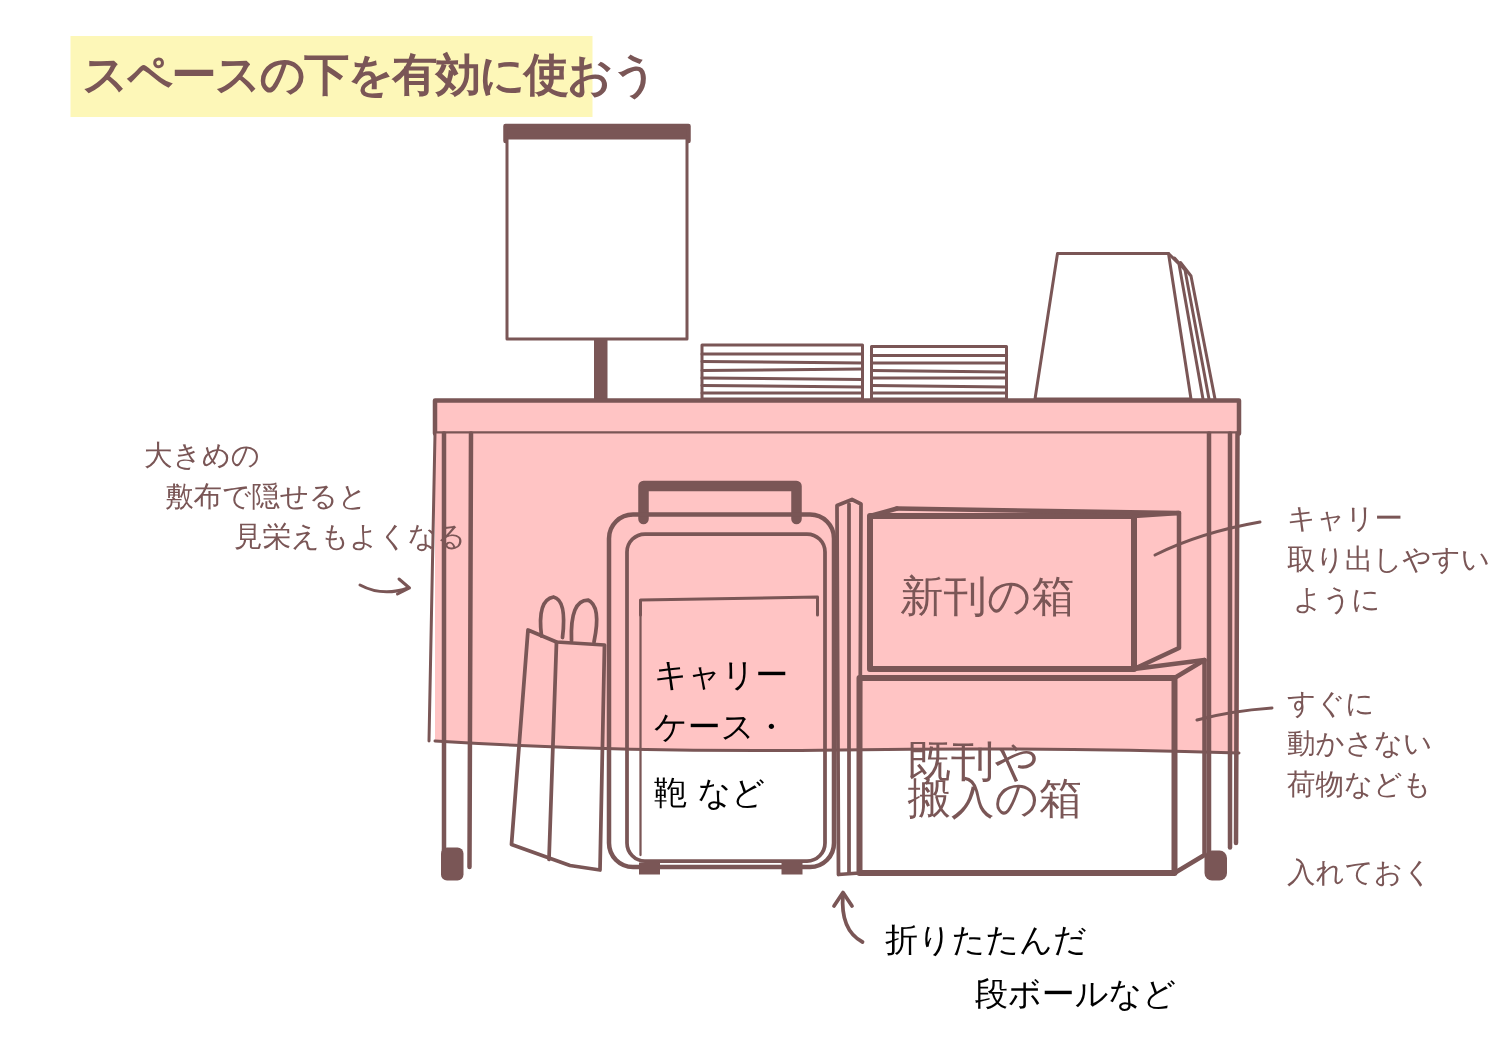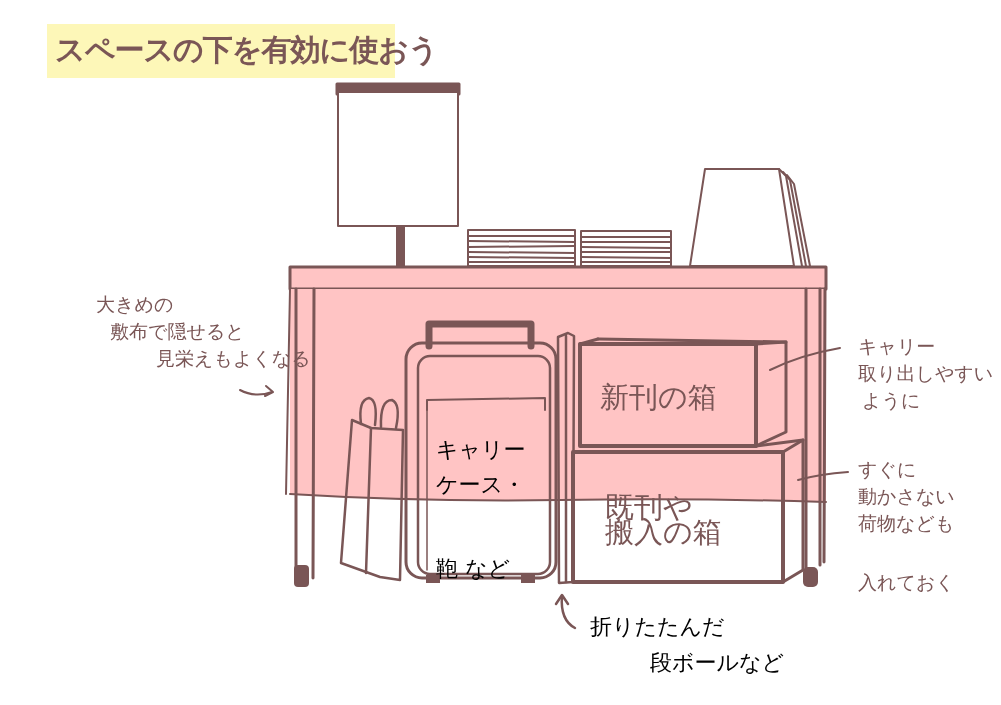--- a/index.html
+++ b/index.html
@@ -107,21 +107,21 @@
     <path d="M798 480 Q820 474 848 472" stroke-width="2"></path>
     <path d="M240 390 Q255 398 272 392" stroke-width="2"></path>
     <path d="M266 386 L273 392 L265 396" stroke-width="2"></path>
     <path d="M562 596 Q560 620 575 628" stroke-width="2.5"></path>
     <path d="M556 604 L562 595 L568 604" stroke-width="2.5"></path>
   </g>
 </svg>
 
 <div class="label-sm" style="left:436px;top:435px;">キャリー</div>
 <div class="label-sm" style="left:436px;top:470px;">ケース・</div>
-<div class="label-sm" style="left:436px;top:514px;margin-top:40px;">鞄 など</div>
+<div class="label-sm" style="left:436px;top:514px;">鞄 など</div>
 <div class="label" style="left:600px;top:378px;">新刊の箱</div>
 <div class="label" style="left:605px;top:488px;">既刊や</div>
 <div class="label" style="left:605px;top:513px;">搬入の箱</div>
 
 <div class="note" style="left:96px;top:291px;">大きめの</div>
 <div class="note" style="left:110px;top:318px;">敷布で隠せると</div>
 <div class="note" style="left:130px;top:345px;margin-left:26px;">見栄えもよくなる</div>
 
 <div class="note" style="left:858px;top:333px;">キャリー</div>
 <div class="note" style="left:858px;top:360px;">取り出しやすい</div>

